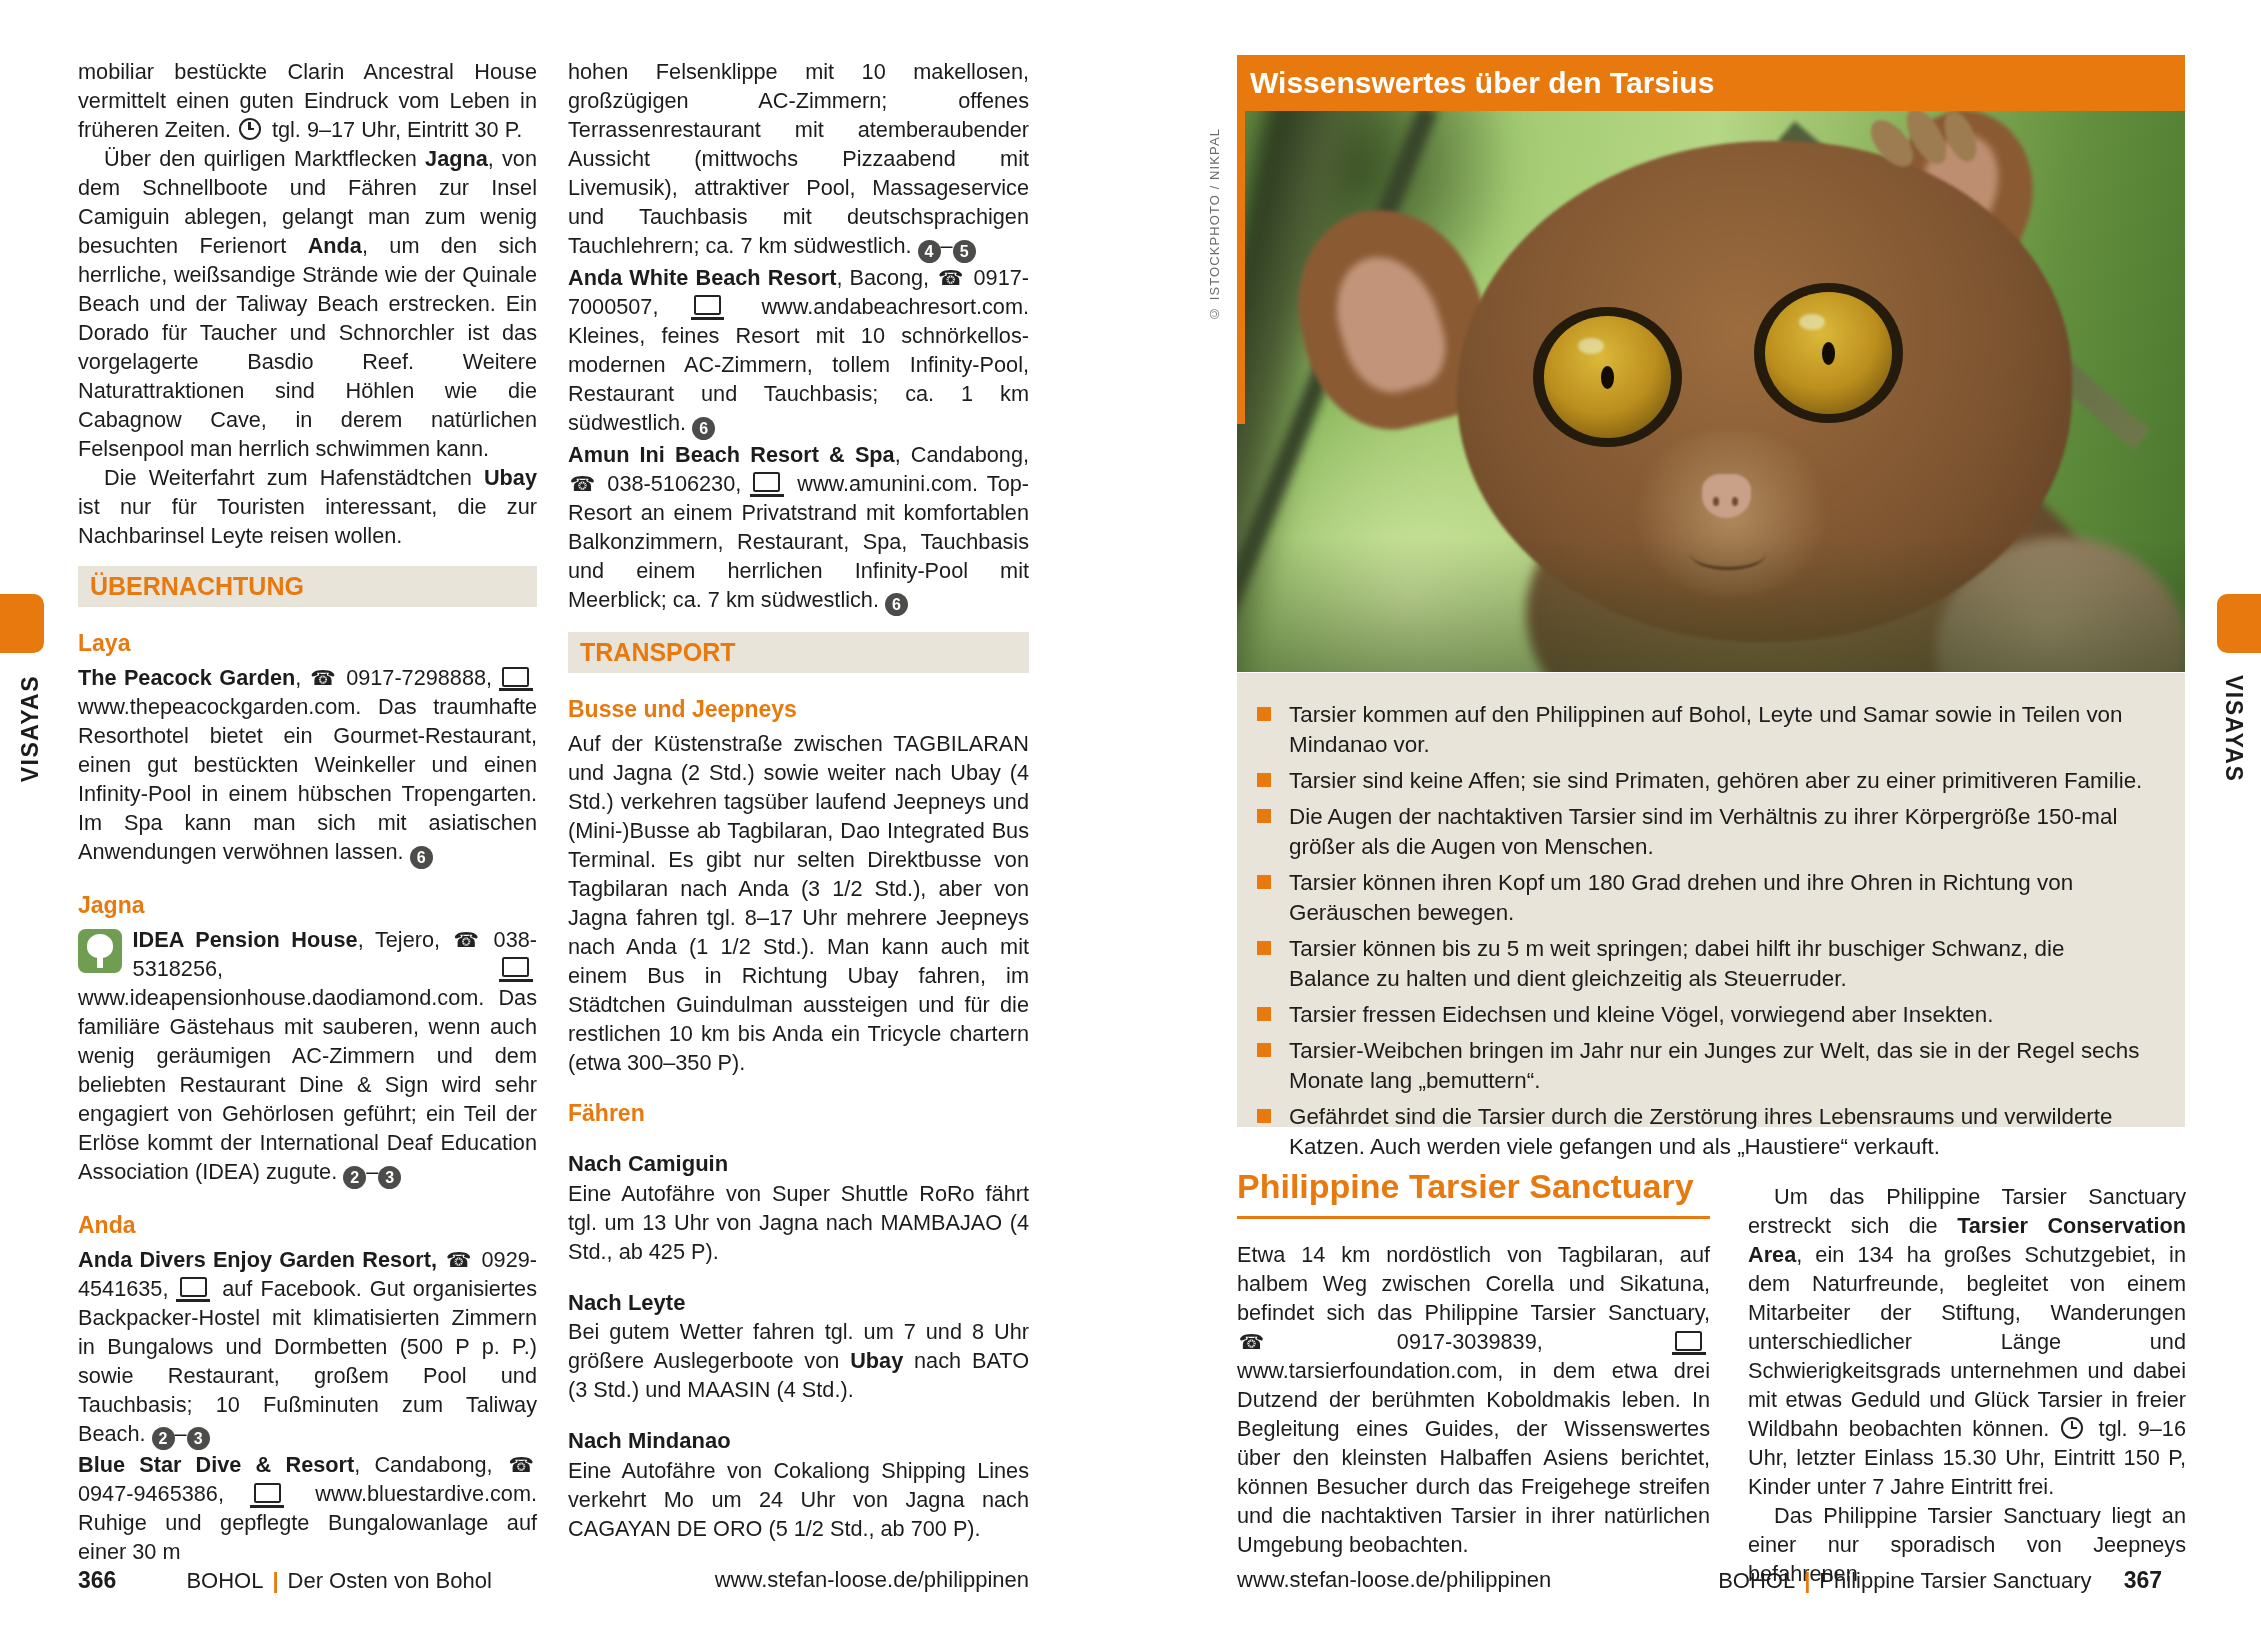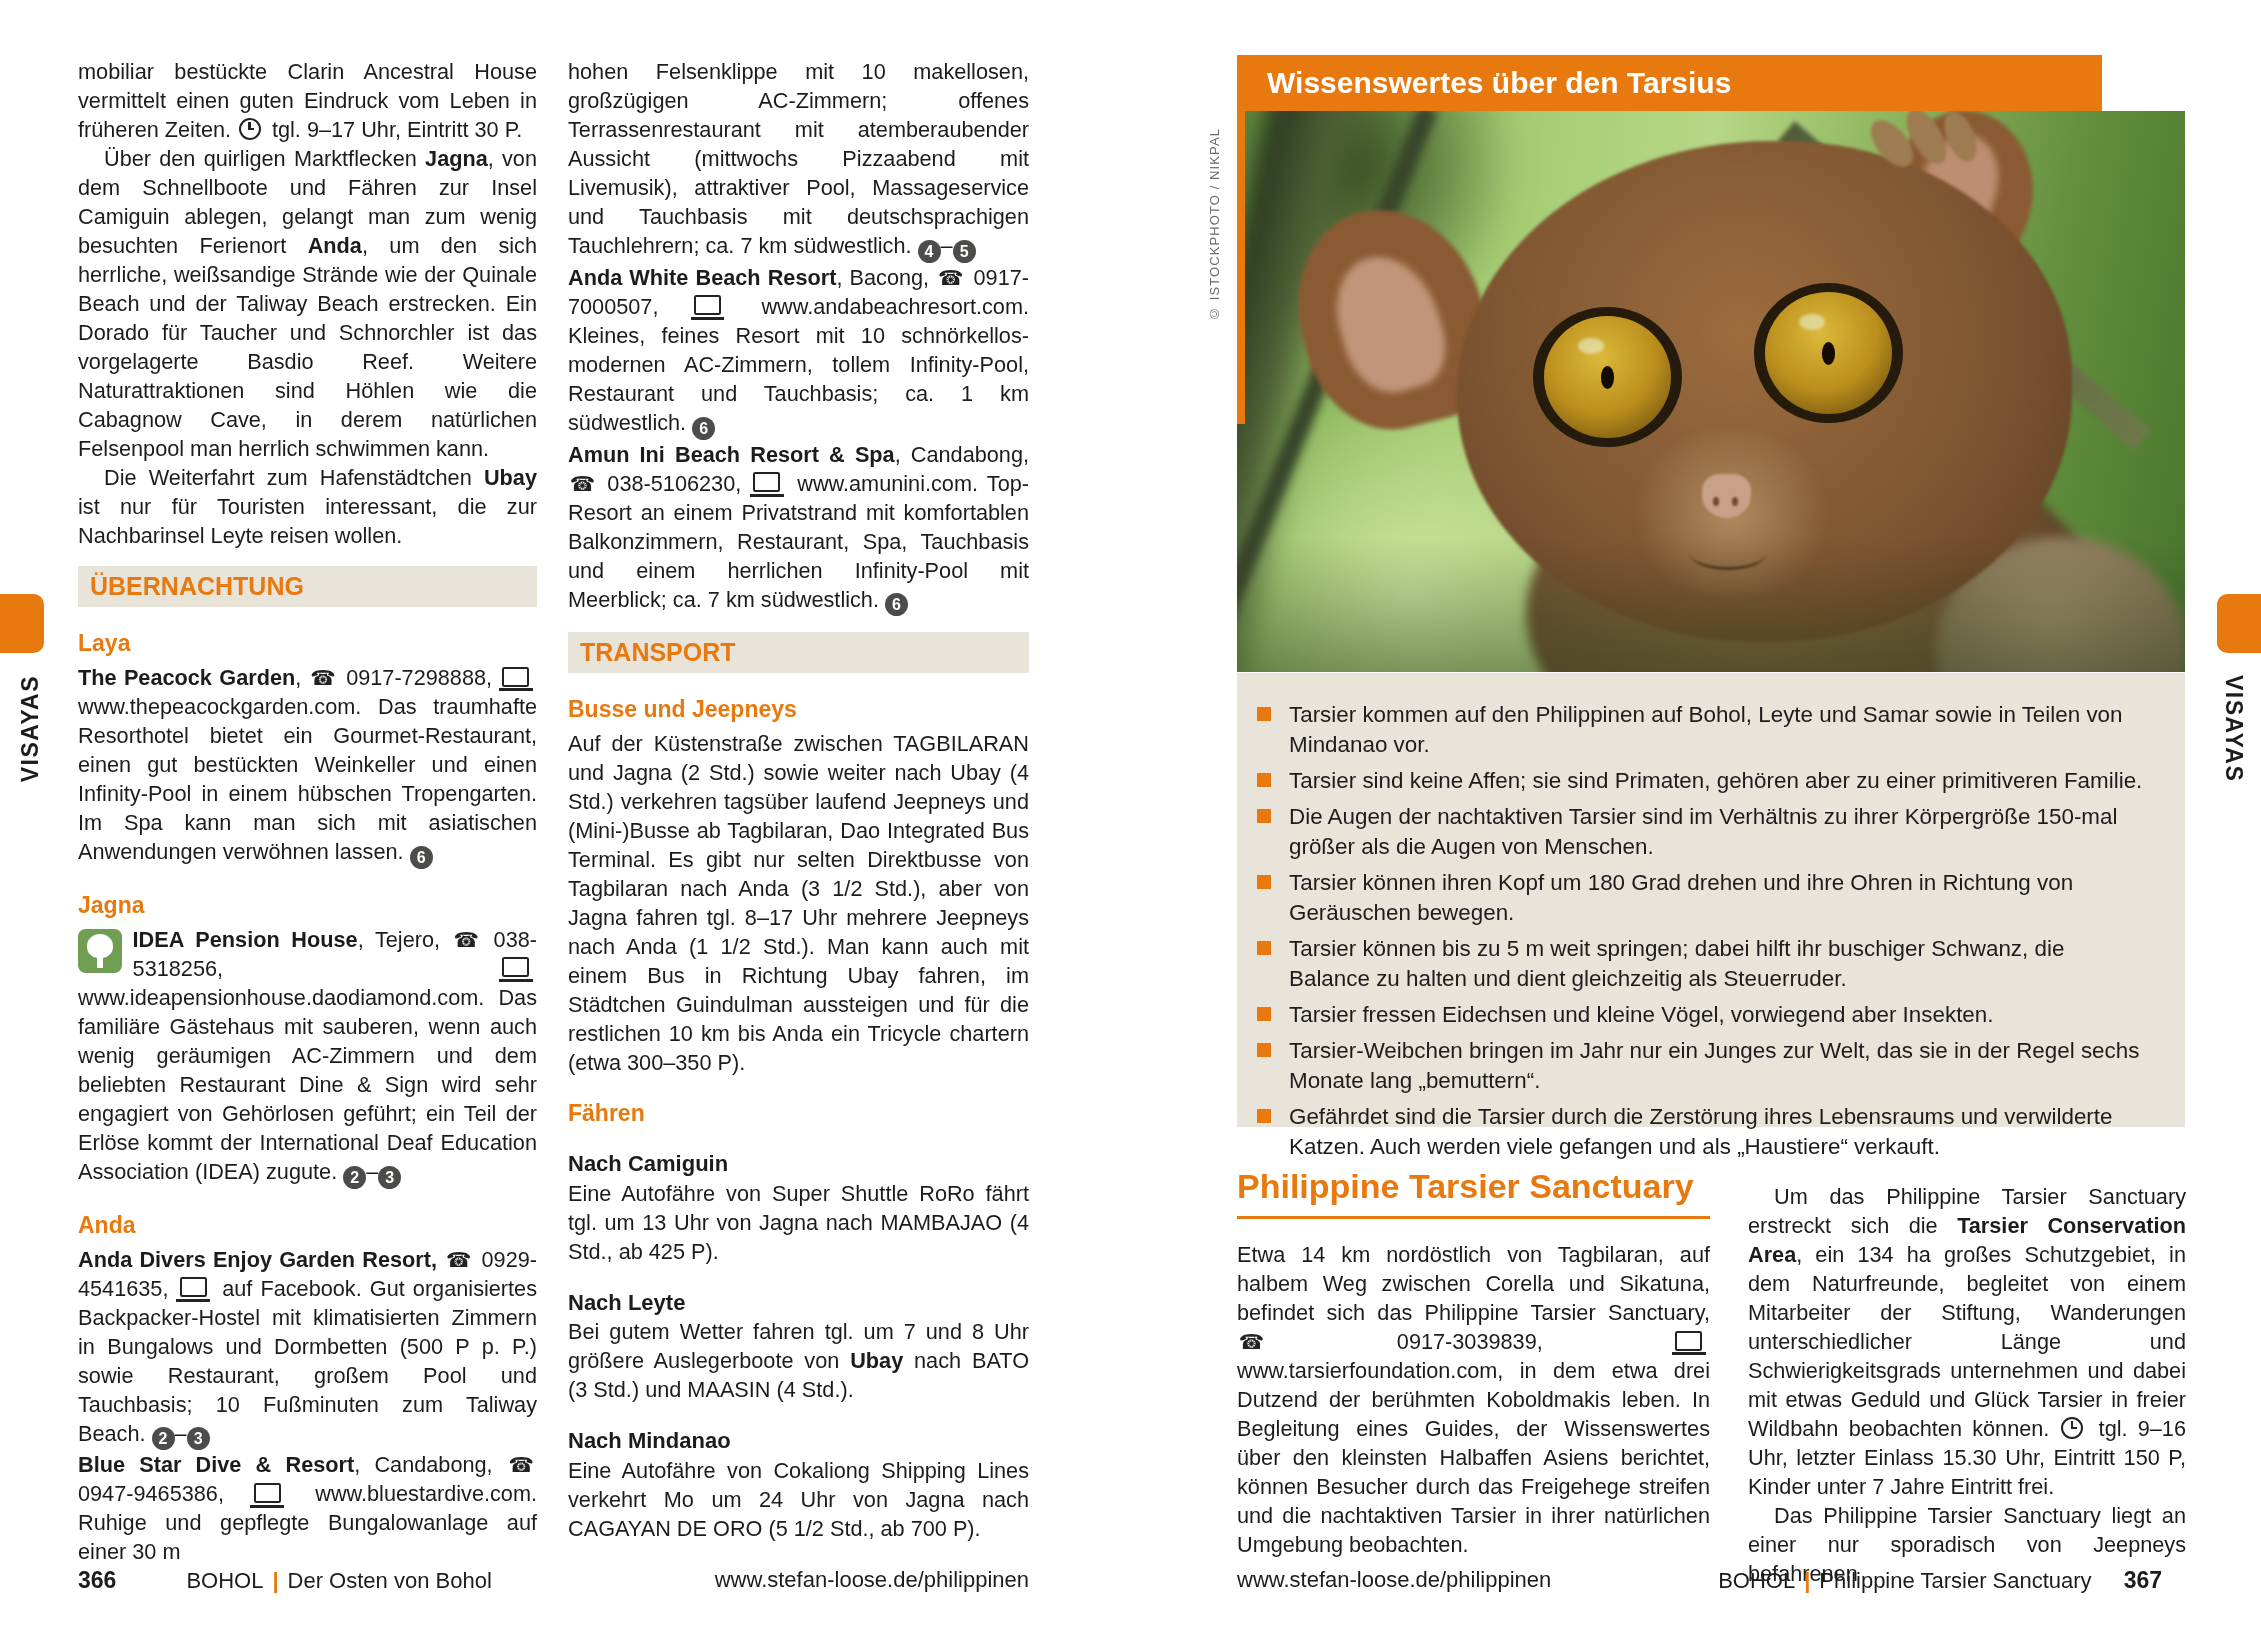--- a/index.html
+++ b/index.html
@@ -52,23 +52,23 @@
   .pagenum{font-weight:bold;font-size:23px;}
   .pipe{color:var(--accent);font-weight:bold;padding:0 9px;}
   .f-left{left:78px;}
   .f-left .pagenum{margin-right:70px;}
   .f-url-left{left:568px;width:461px;text-align:right;}
   .f-url-right{left:1237px;}
   .f-right{left:1610px;width:552px;text-align:right;}
   .f-right .pagenum{margin-left:32px;}
 
   
-  .rp-header{position:absolute;left:1237px;top:55px;width:865px;height:56px;background:var(--accent);
+  .rp-header{position:absolute;left:1237px;top:55px;width:948px;height:56px;background:var(--accent);
              color:#fff;font-weight:bold;font-size:30px;display:flex;align-items:center;
-             padding-left:30px;box-sizing:border-box;}
+             padding-left:13px;box-sizing:border-box;}
   .photo-strip{position:absolute;left:1237px;top:111px;width:8.4px;height:313px;background:var(--accent);z-index:6;}
   .credit{position:absolute;left:1207px;top:128px;writing-mode:vertical-rl;transform:rotate(180deg);
           font-size:13px;color:#6b6b6b;letter-spacing:1.1px;}
 
   .photo{position:absolute;left:1237px;top:111px;width:948px;height:561px;overflow:hidden;
          background:linear-gradient(100deg,#79a84e 0%,#a3cb72 26%,#b6d786 46%,#8cb25b 64%,#628e3d 82%,#49752d 100%);}
   .photo div{position:absolute;}
   .ph-glow{left:-61px;top:289px;width:471px;height:395px;border-radius:50%;
            background:radial-gradient(circle,#cfe6a0 0%,rgba(207,230,160,0) 70%);filter:blur(7.6px);}
   .ph-dark-tl{left:-91px;top:-106px;width:395px;height:319px;border-radius:50%;

